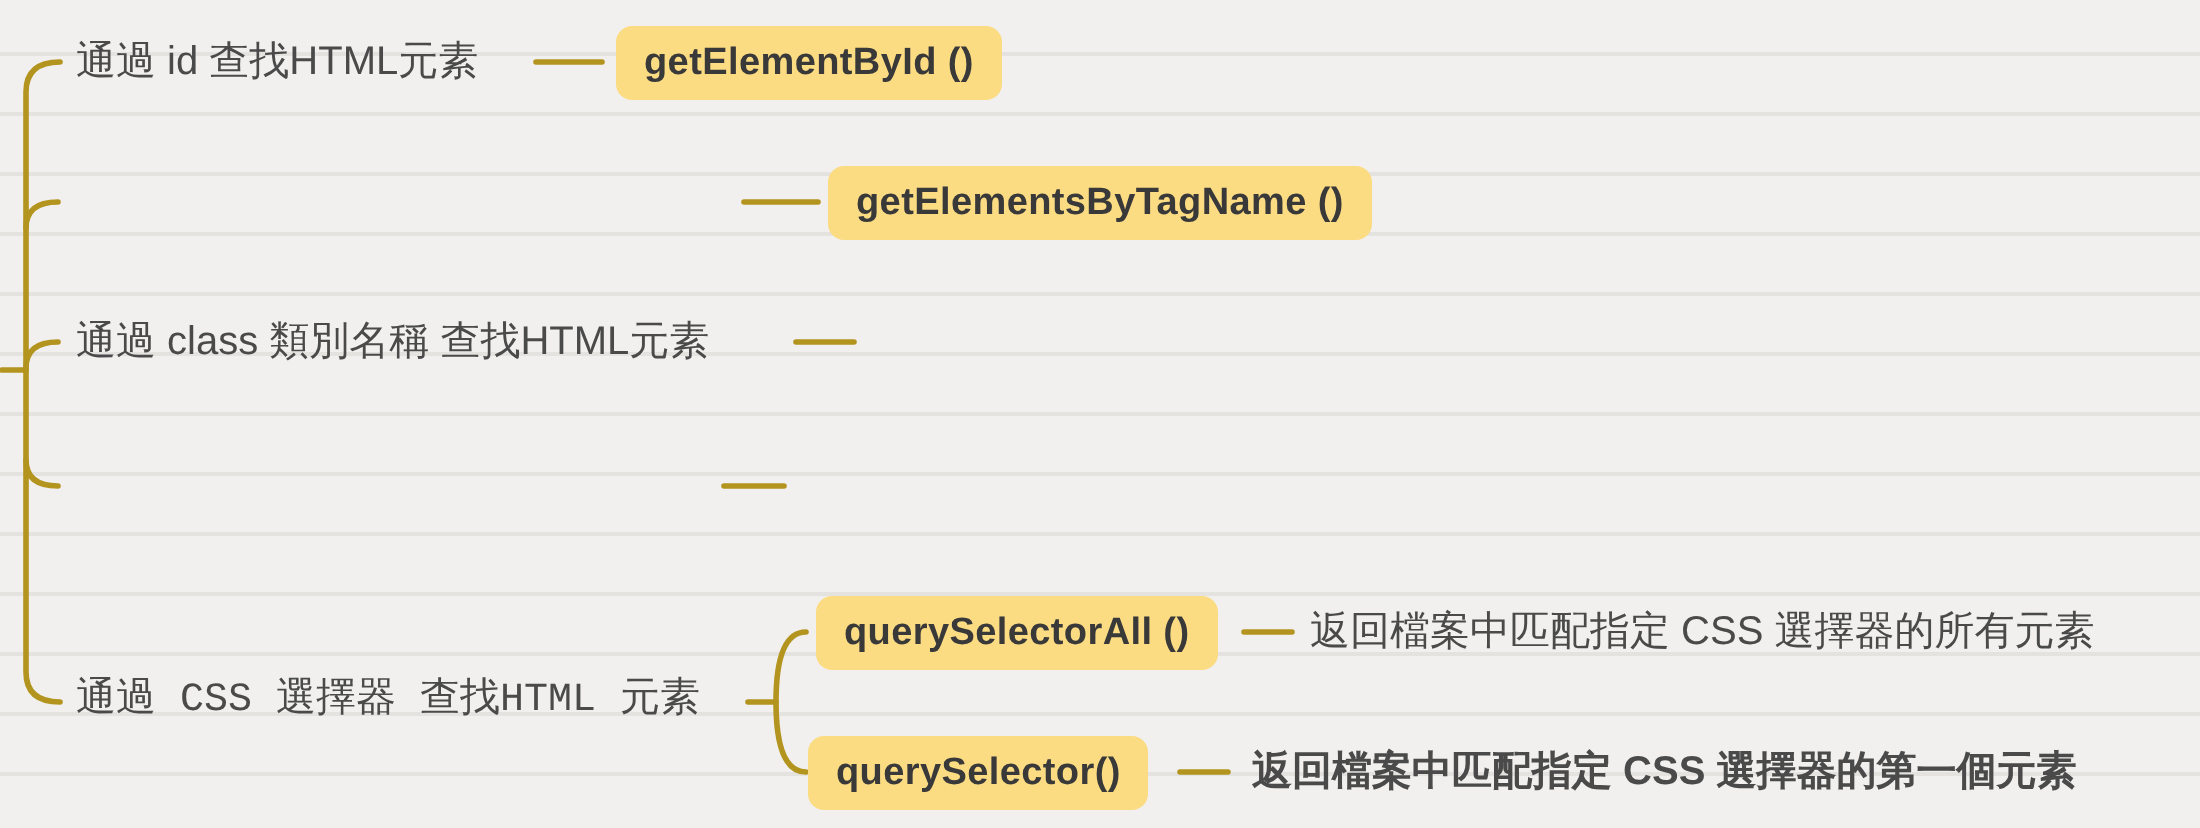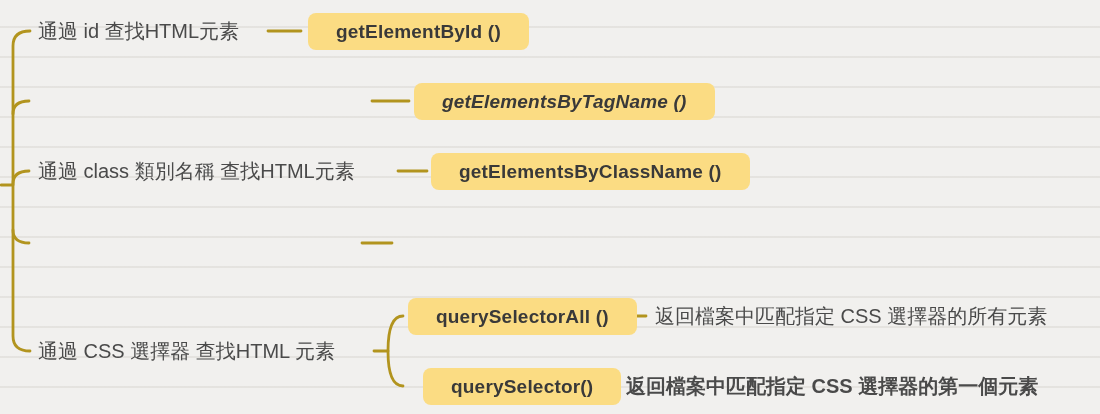--- a/index.html
+++ b/index.html
@@ -38,45 +38,45 @@
   }
   .node{position:absolute;white-space:nowrap;}
   .label-node{
     font-size:20px;
     line-height:30px;
     color:var(--label-text);
   }
   .chip{
     display:flex;align-items:center;
     height:37px;
-    padding:0 28px;
+    padding:0 14px;
     border-radius:8px;
     background:var(--chip-bg);
     color:var(--chip-text);
     font-size:19px;
     font-weight:bold;
     letter-spacing:0.2px;
   }
   .desc-node{
     font-size:20px;
     line-height:30px;
     color:var(--label-text);
   }
   
   .lbl-1{left:38px;top:16px;}
   .lbl-2{left:38px;top:86px;}
   .lbl-3{left:38px;top:156px;}
   .lbl-4{left:38px;top:228px;}
-  .lbl-5{left:38px;top:336px;}
+  .lbl-5{left:38px;top:336px;font-family:Liberation Mono, monospace;}
   .chip-1{left:308px;top:13px;}
-  .chip-2{left:414px;top:83px;font-style:italic;}
+  .chip-2{left:414px;top:83px;}
   .chip-3{left:431px;top:153px;}
   .chip-4{left:397px;top:225px;}
   .chip-5a{left:408px;top:298px;}
-  .chip-5b{left:423px;top:368px;}
+  .chip-5b{left:404px;top:368px;}
   .desc-5a{left:655px;top:301px;}
   .desc-5b{left:626px;top:371px;font-weight:bold;}
 </style>
 </head>
 <body>
 
 <div class="canvas">
 
   <svg class="connectors" viewBox="0 0 1100 414" xmlns="http://www.w3.org/2000/svg">
 
@@ -99,21 +99,20 @@
     <path d="M622,316 L646,316"></path>
     <path d="M590,386 L614,386"></path>
   </svg>
 
   <div class="node label-node lbl-1">通過 id 查找HTML元素</div>
   <div class="node chip chip-1">getElementById ()</div>
 
   <div class="node chip chip-2">getElementsByTagName ()</div>
 
   <div class="node label-node lbl-3">通過 class 類別名稱 查找HTML元素</div>
-  <div class="node chip chip-3">getElementsByClassName ()</div>
 
 
   <div class="node label-node lbl-5">通過 CSS 選擇器 查找HTML 元素</div>
   <div class="node chip chip-5a">querySelectorAll ()</div>
   <div class="node desc-node desc-5a">返回檔案中匹配指定 CSS 選擇器的所有元素</div>
   <div class="node chip chip-5b">querySelector()</div>
   <div class="node desc-node desc-5b">返回檔案中匹配指定 CSS 選擇器的第一個元素</div>
 
 </div>
 

